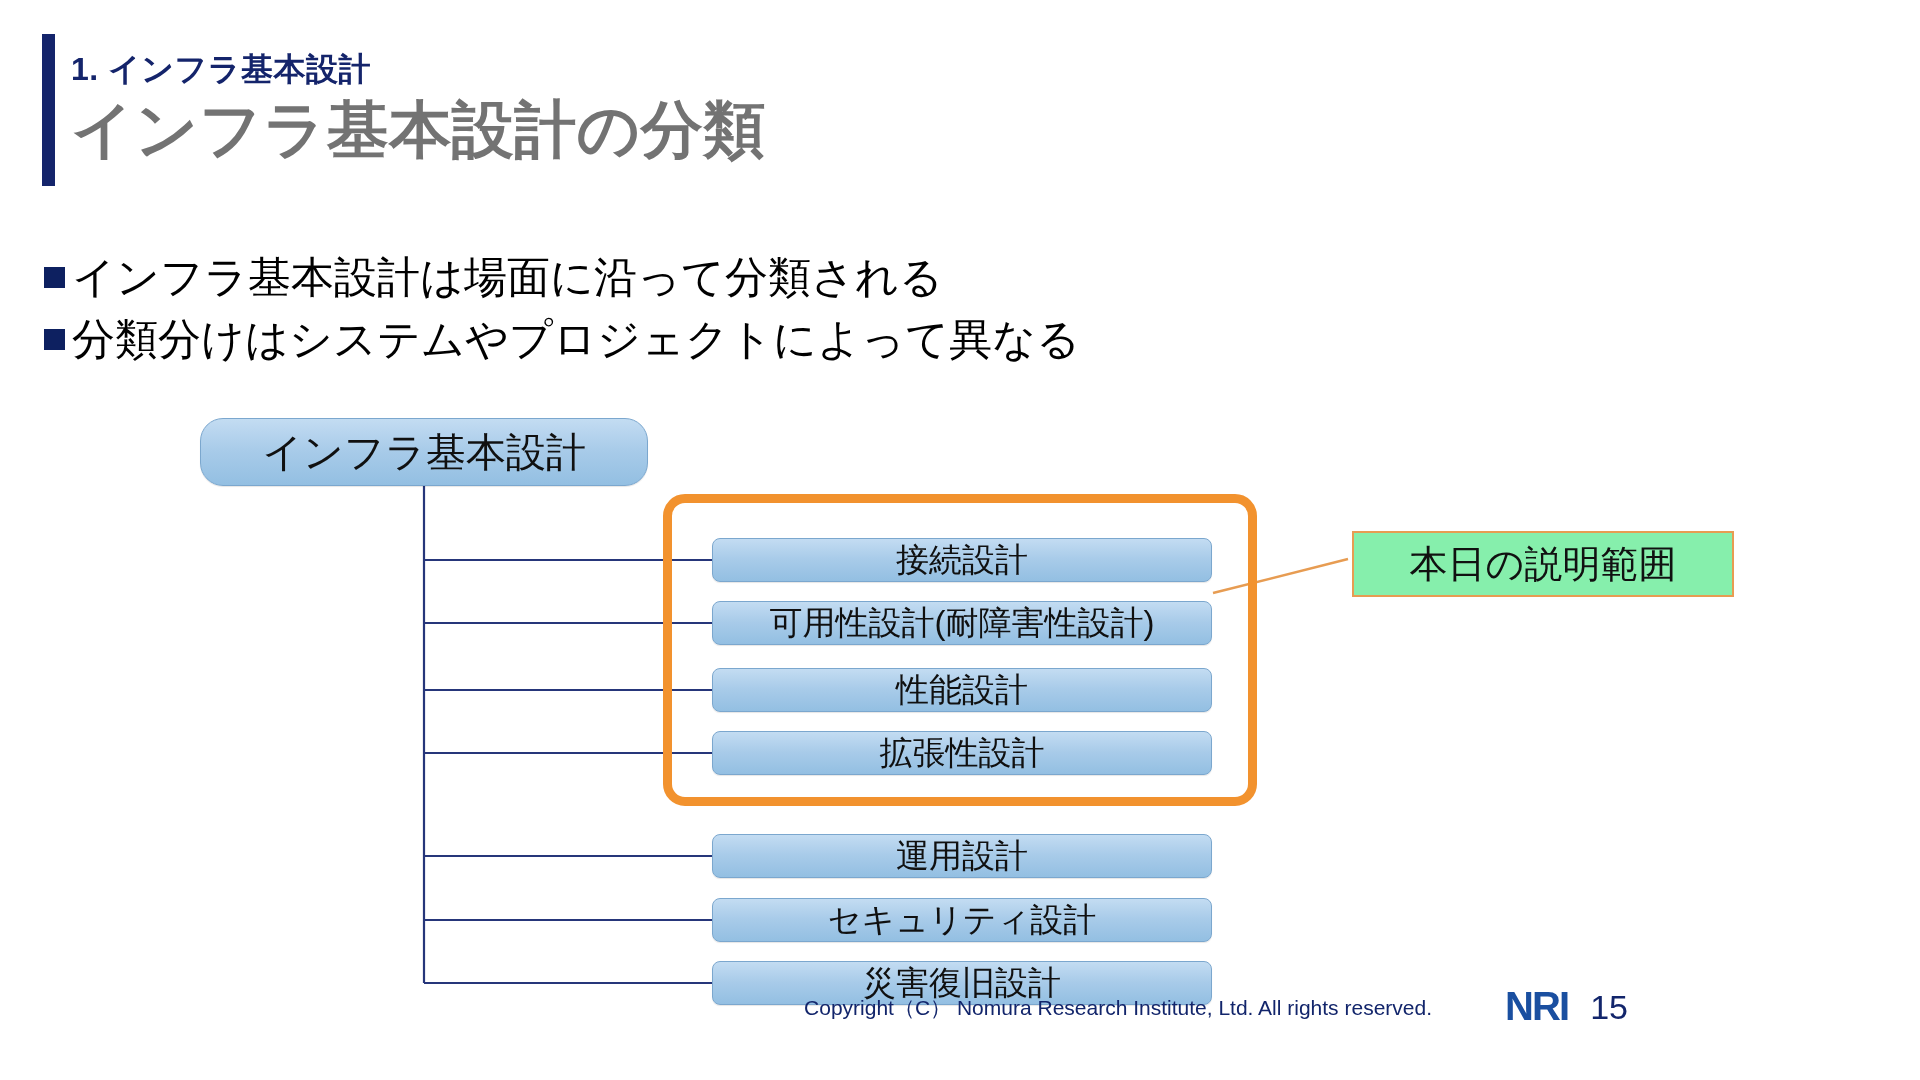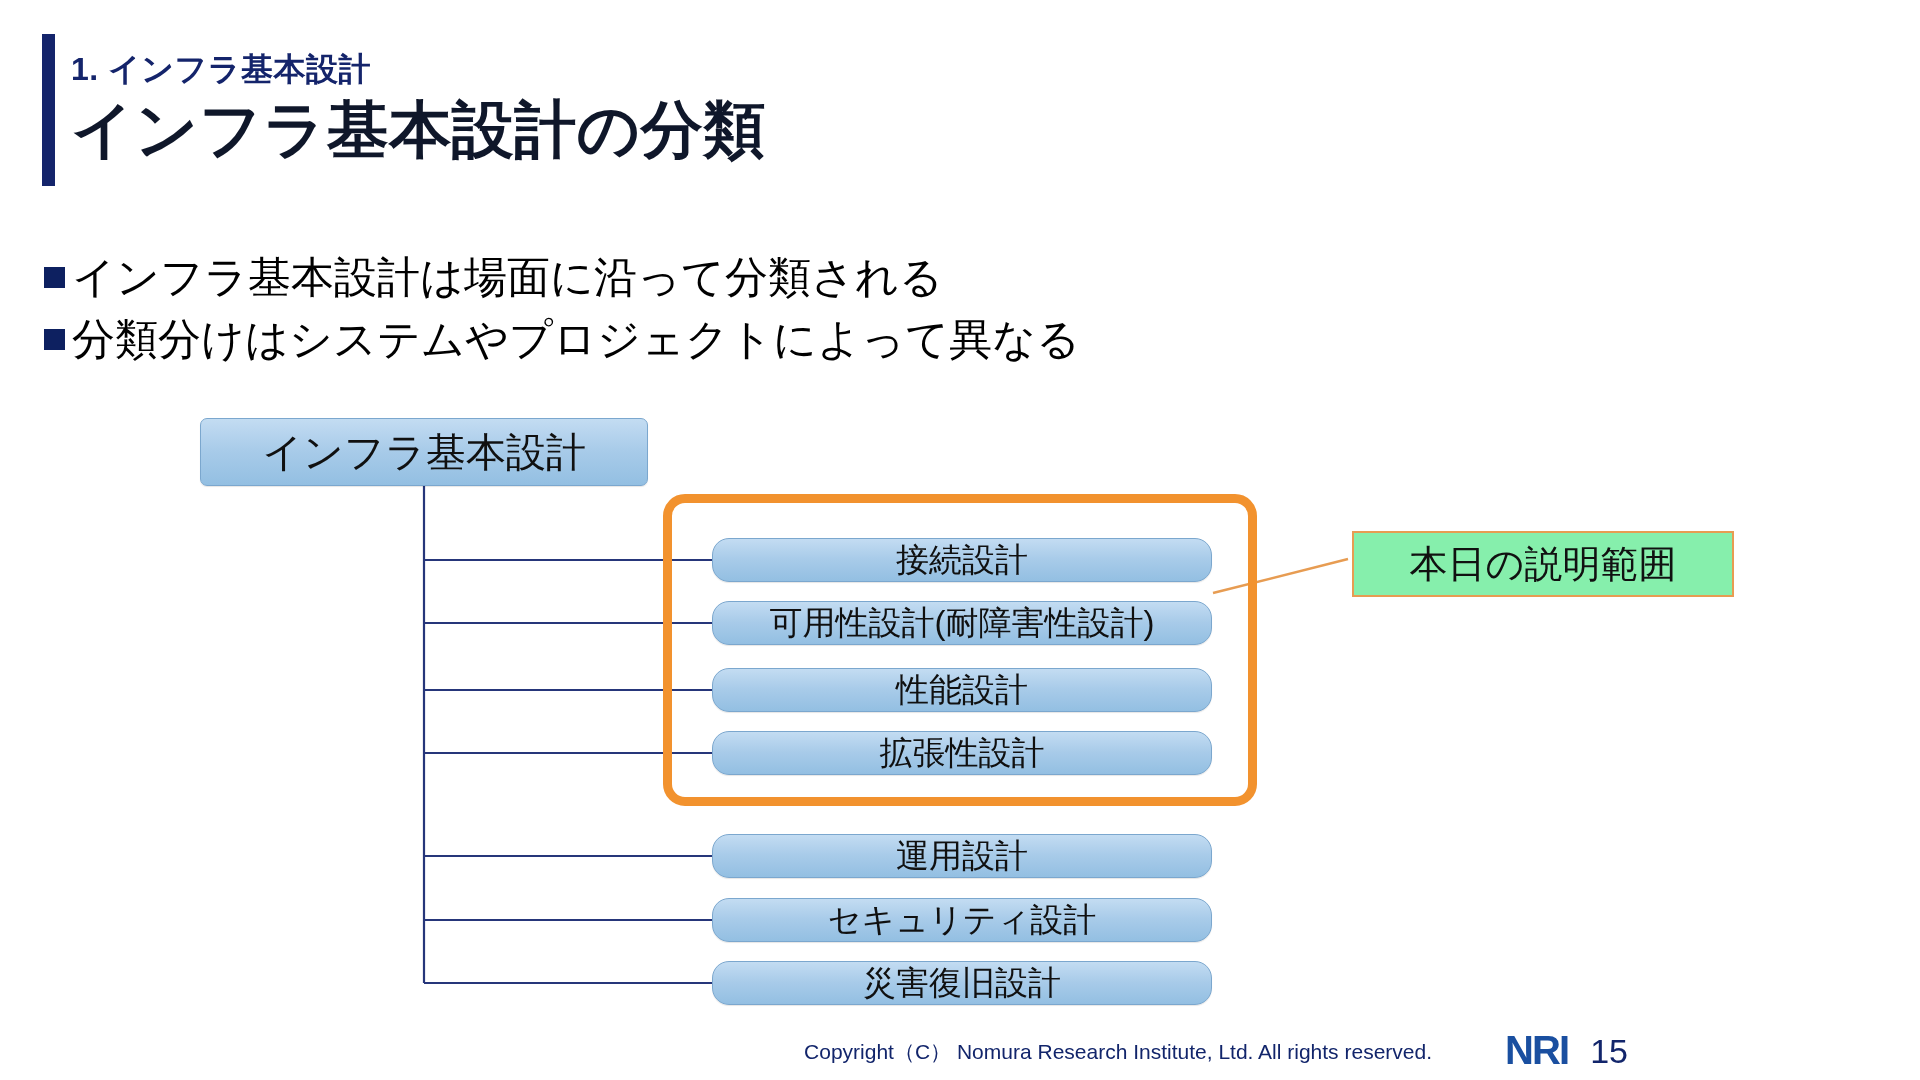--- a/index.html
+++ b/index.html
@@ -41,21 +41,21 @@
     color: #14246b;
     letter-spacing: 0.5px;
     white-space: nowrap;
   }
   #page-title {
     position: absolute;
     left: 29px;
     top: 60px;
     font-size: 62px;
     font-weight: bold;
-    color: #0f172a;
+    color: #737373;
     letter-spacing: 0.5px;
     white-space: nowrap;
   }
 
   
   #bullets {
     position: absolute;
     left: 44px;
     top: 246px;
     width: 1300px;
@@ -91,37 +91,37 @@
   #diagram svg {
     position: absolute;
     left: 0;
     top: 0;
   }
 
   .node-box {
     position: absolute;
     box-sizing: border-box;
     border: 1px solid #7ba7ce;
-    border-radius: 17px;
+    border-radius: 8px;
     background: linear-gradient(to bottom, #c3dcf2 0%, #a8cbe9 48%, #93bfe2 100%);
     display: flex;
     align-items: center;
     justify-content: center;
     font-size: 33px;
     color: #101010;
     white-space: nowrap;
     box-shadow: 0 1px 1px rgba(0,0,0,0.10);
   }
   #root-node {
     left: 200px;
     top: 418px;
     width: 448px;
     height: 68px;
     font-size: 40px;
-    border-radius: 7px;
+    border-radius: 23px;
   }
   .child-node {
     left: 712px;
     width: 500px;
     height: 44px;
   }
 
   #highlight-rect {
     position: absolute;
     left: 663px;
@@ -148,21 +148,21 @@
     justify-content: center;
     font-size: 38px;
     color: #111111;
     white-space: nowrap;
   }
 
   
   #footer {
     position: absolute;
     left: 0;
-    top: 1032px;
+    top: 988px;
     width: 1656px;
     height: 48px;
   }
   #copyright {
     position: absolute;
     right: 224px;
     top: 6px;
     font-size: 21px;
     color: #12256b;
     white-space: nowrap;

